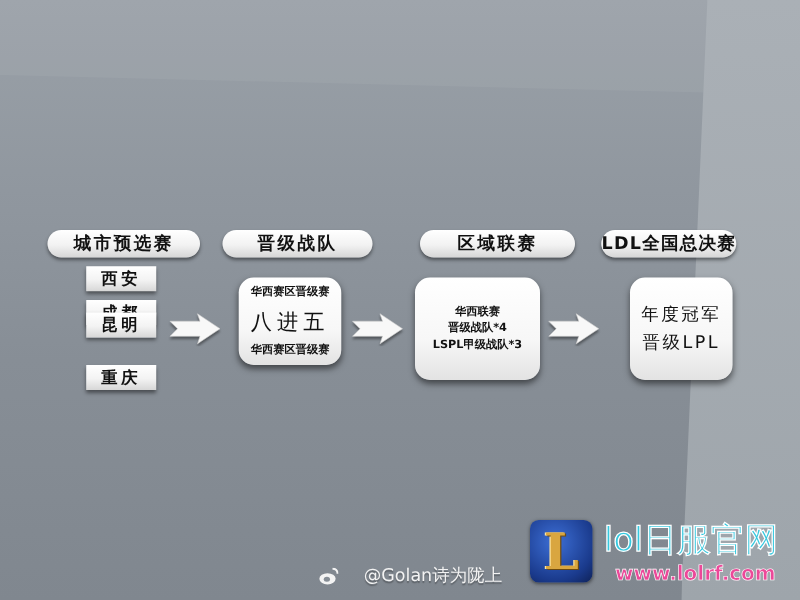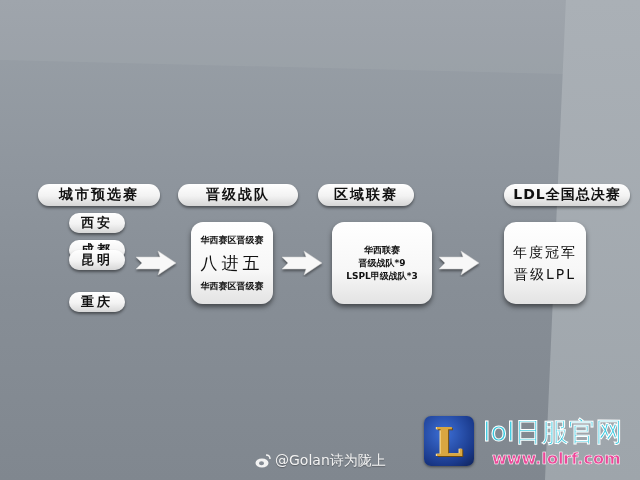--- a/index.html
+++ b/index.html
@@ -2,69 +2,69 @@
 <html><head>
 <meta charset="utf-8">
 <style>
 *{box-sizing:border-box;margin:0;padding:0}
 body{width:640px;height:480px;overflow:hidden;font-family:"DejaVu Sans",sans-serif;position:relative;
 background:linear-gradient(180deg,#9aa1a8 0%,#8f969e 35%,#878e96 60%,#80878f 100%);}
 .bgpanel{position:absolute;right:0;top:0;width:95px;height:480px;background:linear-gradient(180deg,#aab0b6,#9ea5ab);clip-path:polygon(22% 0,100% 0,100% 100%,0 100%);}
 .bgband{position:absolute;left:0;top:0;width:640px;height:80px;background:rgba(255,255,255,0.05);clip-path:polygon(0 0,100% 0,100% 95%,0 75%);}
 .pill{position:absolute;height:22px;border-radius:11px;background:linear-gradient(180deg,#ffffff 0%,#f2f2f2 55%,#d6d6d6 100%);
 box-shadow:0 2px 3px rgba(0,0,0,0.45);display:flex;align-items:center;justify-content:center;font-weight:bold;color:#111;font-size:14px;letter-spacing:2px;}
-.city{position:absolute;left:69px;width:56px;height:20px;border-radius:10px;background:linear-gradient(180deg,#fff,#f3f3f3 55%,#d7d7d7);
+.city{position:absolute;left:69px;width:56px;height:20px;border-radius:0;background:linear-gradient(180deg,#fff,#f3f3f3 55%,#d7d7d7);
 box-shadow:0 2px 3px rgba(0,0,0,0.45);display:flex;align-items:center;justify-content:center;font-weight:bold;font-size:13px;letter-spacing:3px;color:#111;}
 .box{position:absolute;border-radius:12px;background:linear-gradient(180deg,#ffffff 0%,#f7f7f7 60%,#e3e3e3 100%);box-shadow:0 3px 5px rgba(0,0,0,0.5);
 display:flex;flex-direction:column;align-items:center;justify-content:center;color:#111;}
 .small{font-size:9px;font-weight:bold;line-height:13px}
 .big{font-size:17px;letter-spacing:4px;margin:5px 0;font-weight:normal}
 .final{font-size:14px;font-weight:normal;letter-spacing:2px;line-height:22px}
 .arrow{position:absolute;width:44px;height:28px}
-.footer-text{position:absolute;left:255px;top:452px;color:#f3f3f3;font-size:14px;text-shadow:0 1px 1px rgba(0,0,0,0.3);display:flex;align-items:center;gap:4px}
+.footer-text{position:absolute;left:255px;top:452px;color:#f3f3f3;font-size:14px;text-shadow:0 1px 1px rgba(0,0,0,0.3);display:flex;align-items:center;gap:20px}
 .logo{position:absolute;left:424px;top:416px;width:50px;height:50px;border-radius:7px;background:radial-gradient(circle at 40% 35%,#3d6fd6,#1a3a8c 70%,#0f2258);box-shadow:0 1px 3px rgba(0,0,0,0.5);display:flex;align-items:center;justify-content:center;}
 .logo span{font-family:"DejaVu Serif",serif;font-size:40px;font-weight:bold;color:#d9a640;text-shadow:1px 1px 0 #6b4a12,-1px 0 0 #fbe3a0}
 .site-title{position:absolute;left:483px;top:414px;font-size:27px;font-weight:normal;color:#35c9e0;-webkit-text-stroke:1px #fff;letter-spacing:0px}
 .site-url{position:absolute;left:492px;top:449px;font-size:16px;font-weight:bold;color:#ec4899;-webkit-text-stroke:0.5px #fff}
 </style>
 </head>
 <body>
 
 <div class="bgband"></div>
 <div class="bgpanel"></div>
 
 <div class="pill" style="left:38px;top:184px;width:122px">城市预选赛</div>
 <div class="pill" style="left:178px;top:184px;width:120px">晋级战队</div>
-<div class="pill" style="left:318px;top:184px;width:96px">区域联赛</div>
-<div class="pill" style="left:504px;top:184px;width:126px;letter-spacing:1px">LDL全国总决赛</div>
+<div class="pill" style="left:336px;top:184px;width:124px">区域联赛</div>
+<div class="pill" style="left:481px;top:184px;width:108px;letter-spacing:1px">LDL全国总决赛</div>
 
 <div class="city" style="top:213px">西安</div>
 <div class="city" style="top:240px">成都</div>
 <div class="city" style="top:250px">昆明</div>
 <div class="city" style="top:292px">重庆</div>
 
 <svg class="arrow" style="left:134px;top:249px" viewBox="0 0 44 28">
 <path d="M2 8 L26 8 L24 2 L42 14 L24 26 L26 20 L2 20 L8 14 Z" fill="#f8f8f8" stroke="#cfcfcf" stroke-width="0.5" style="filter:drop-shadow(0 2px 1px rgba(0,0,0,.4))"></path>
   </svg>
 <svg class="arrow" style="left:280px;top:249px" viewBox="0 0 44 28">
 <path d="M2 8 L26 8 L24 2 L42 14 L24 26 L26 20 L2 20 L8 14 Z" fill="#f8f8f8" stroke="#cfcfcf" stroke-width="0.5" style="filter:drop-shadow(0 2px 1px rgba(0,0,0,.4))"></path>
   </svg>
 <svg class="arrow" style="left:437px;top:249px" viewBox="0 0 44 28">
 <path d="M2 8 L26 8 L24 2 L42 14 L24 26 L26 20 L2 20 L8 14 Z" fill="#f8f8f8" stroke="#cfcfcf" stroke-width="0.5" style="filter:drop-shadow(0 2px 1px rgba(0,0,0,.4))"></path>
   </svg>
 
-<div class="box" style="left:191px;top:222px;width:82px;height:82px">
+<div class="box" style="left:191px;top:222px;width:82px;height:70px">
   <div class="small">华西赛区晋级赛</div>
   <div class="big">八进五</div>
   <div class="small">华西赛区晋级赛</div>
 </div>
 
 <div class="box" style="left:332px;top:222px;width:100px;height:82px">
   <div class="small">华西联赛</div>
-  <div class="small">晋级战队*9</div>
+  <div class="small">晋级战队*4</div>
   <div class="small">LSPL甲级战队*3</div>
 </div>
 
 <div class="box" style="left:504px;top:222px;width:82px;height:82px">
   <div class="final">年度冠军</div>
   <div class="final">晋级LPL</div>
 </div>
 
 <div class="footer-text">
   <svg width="16" height="14" viewBox="0 0 16 14">

